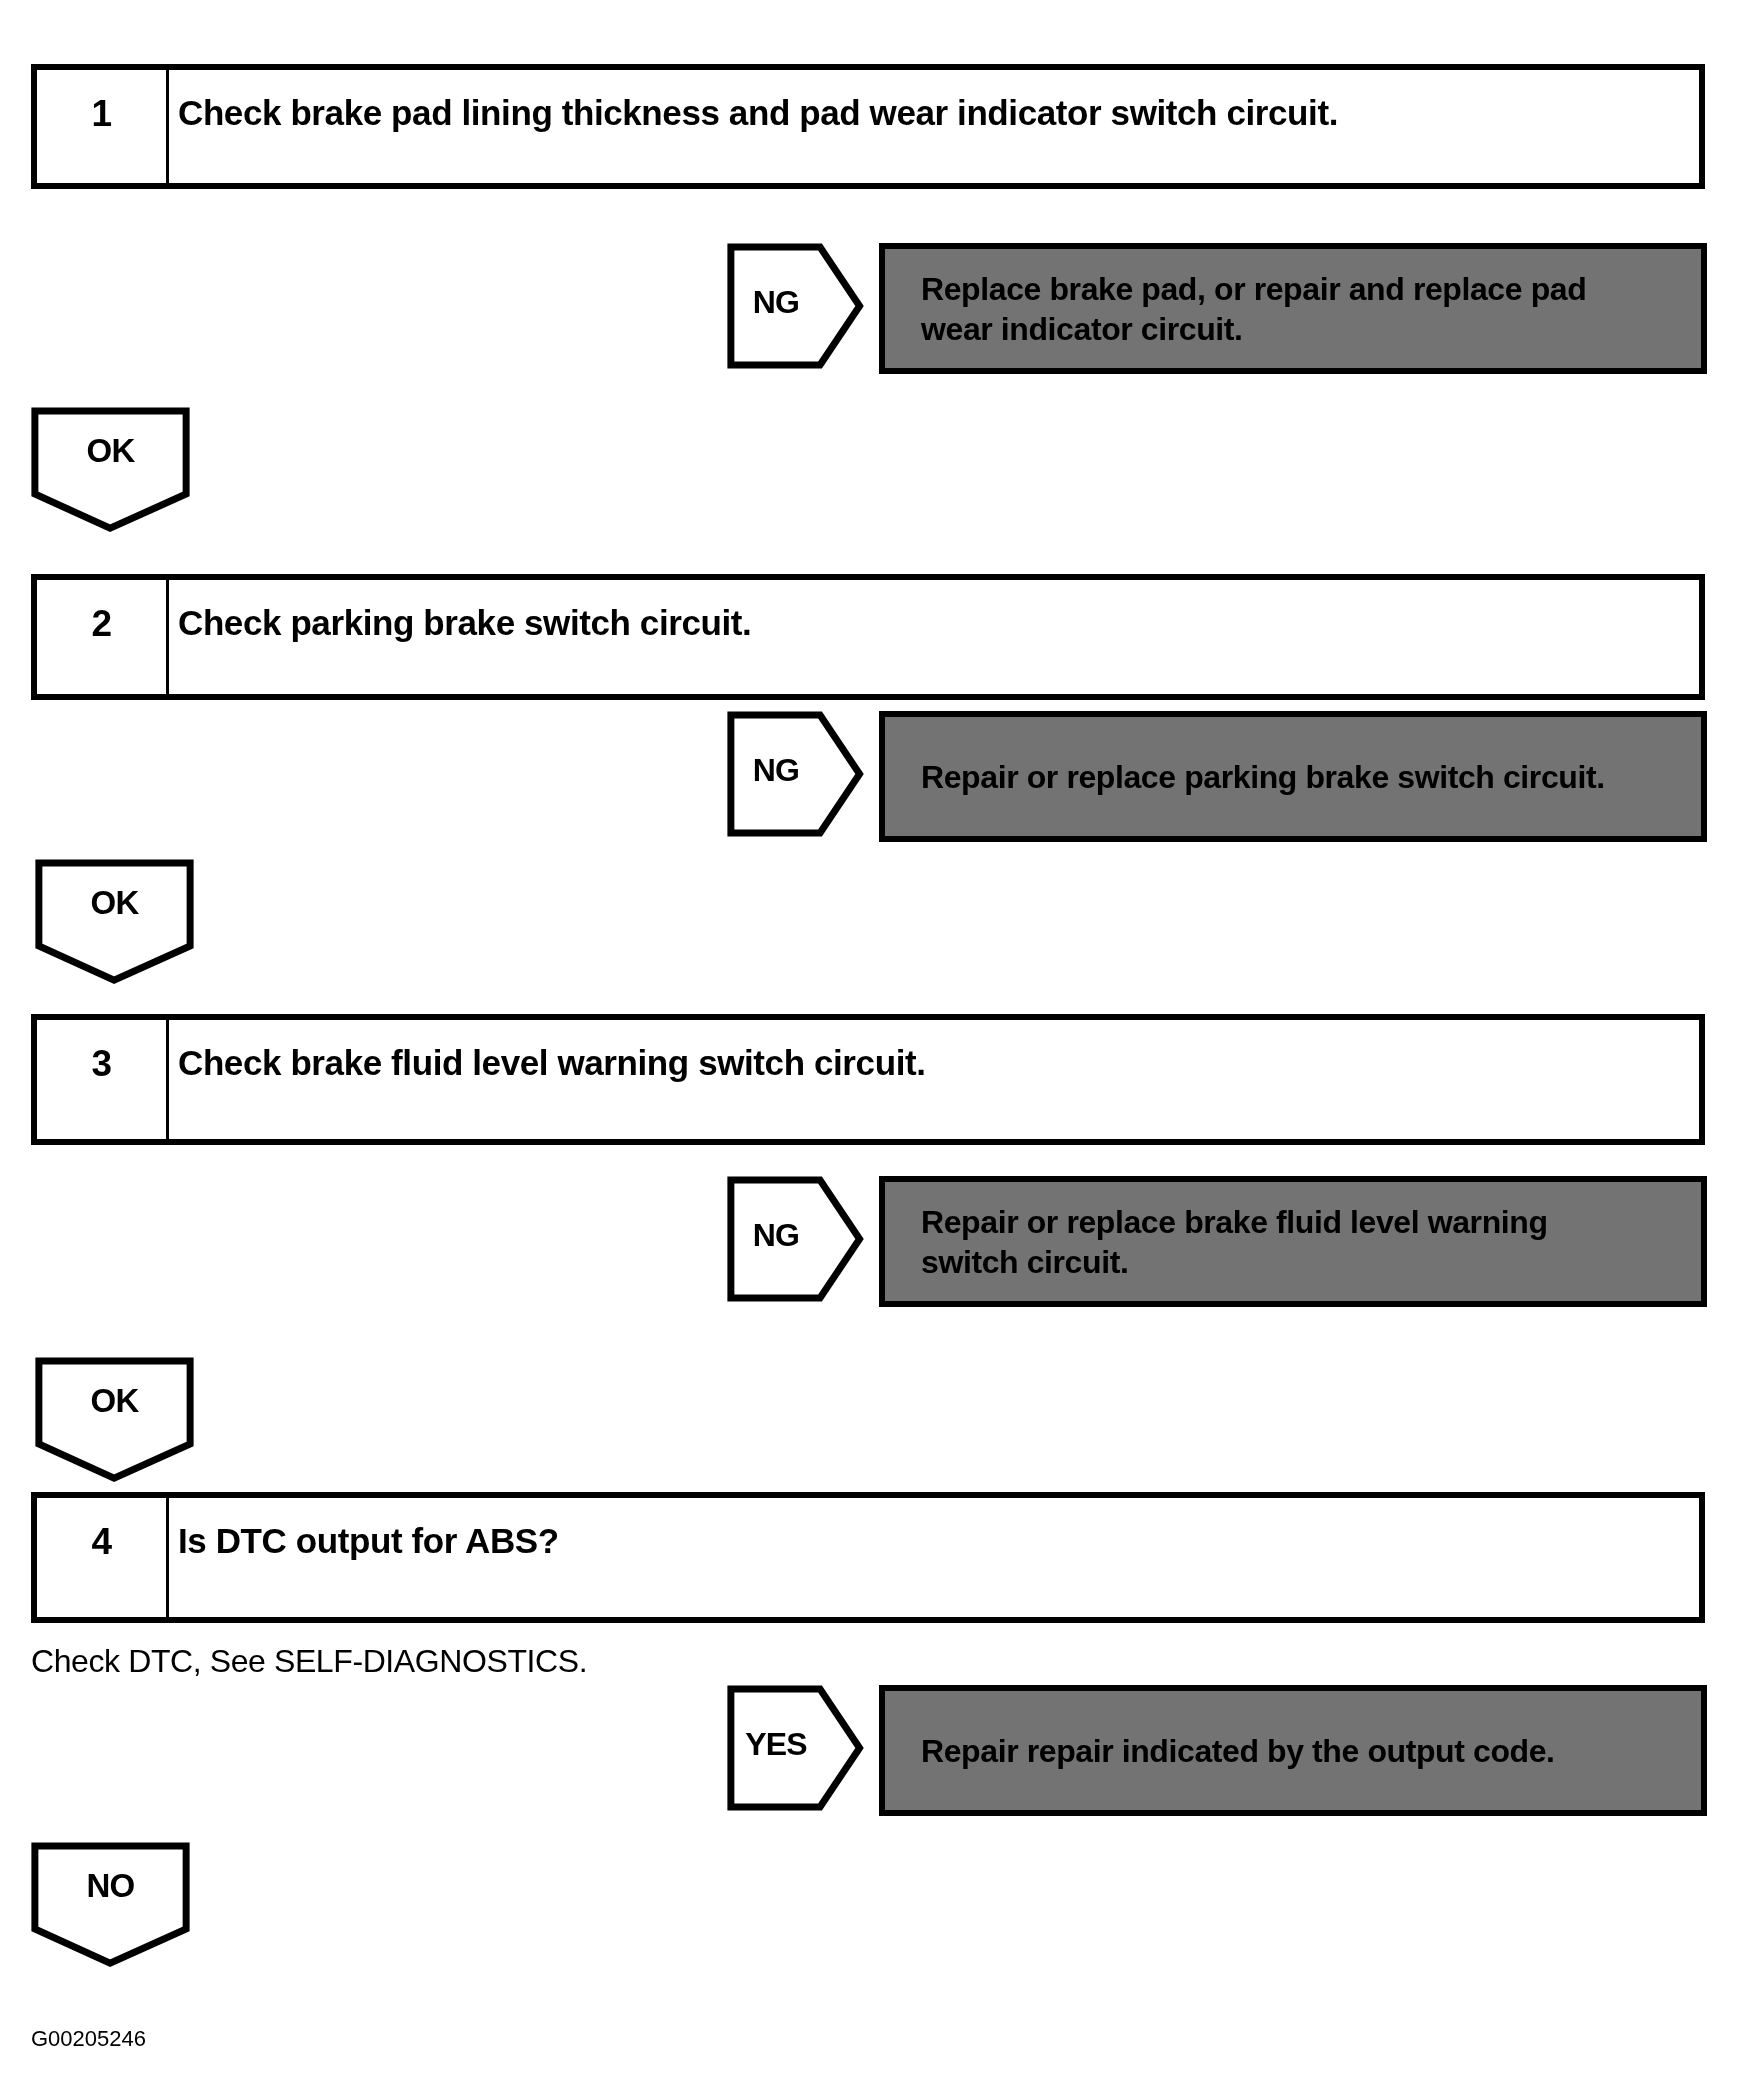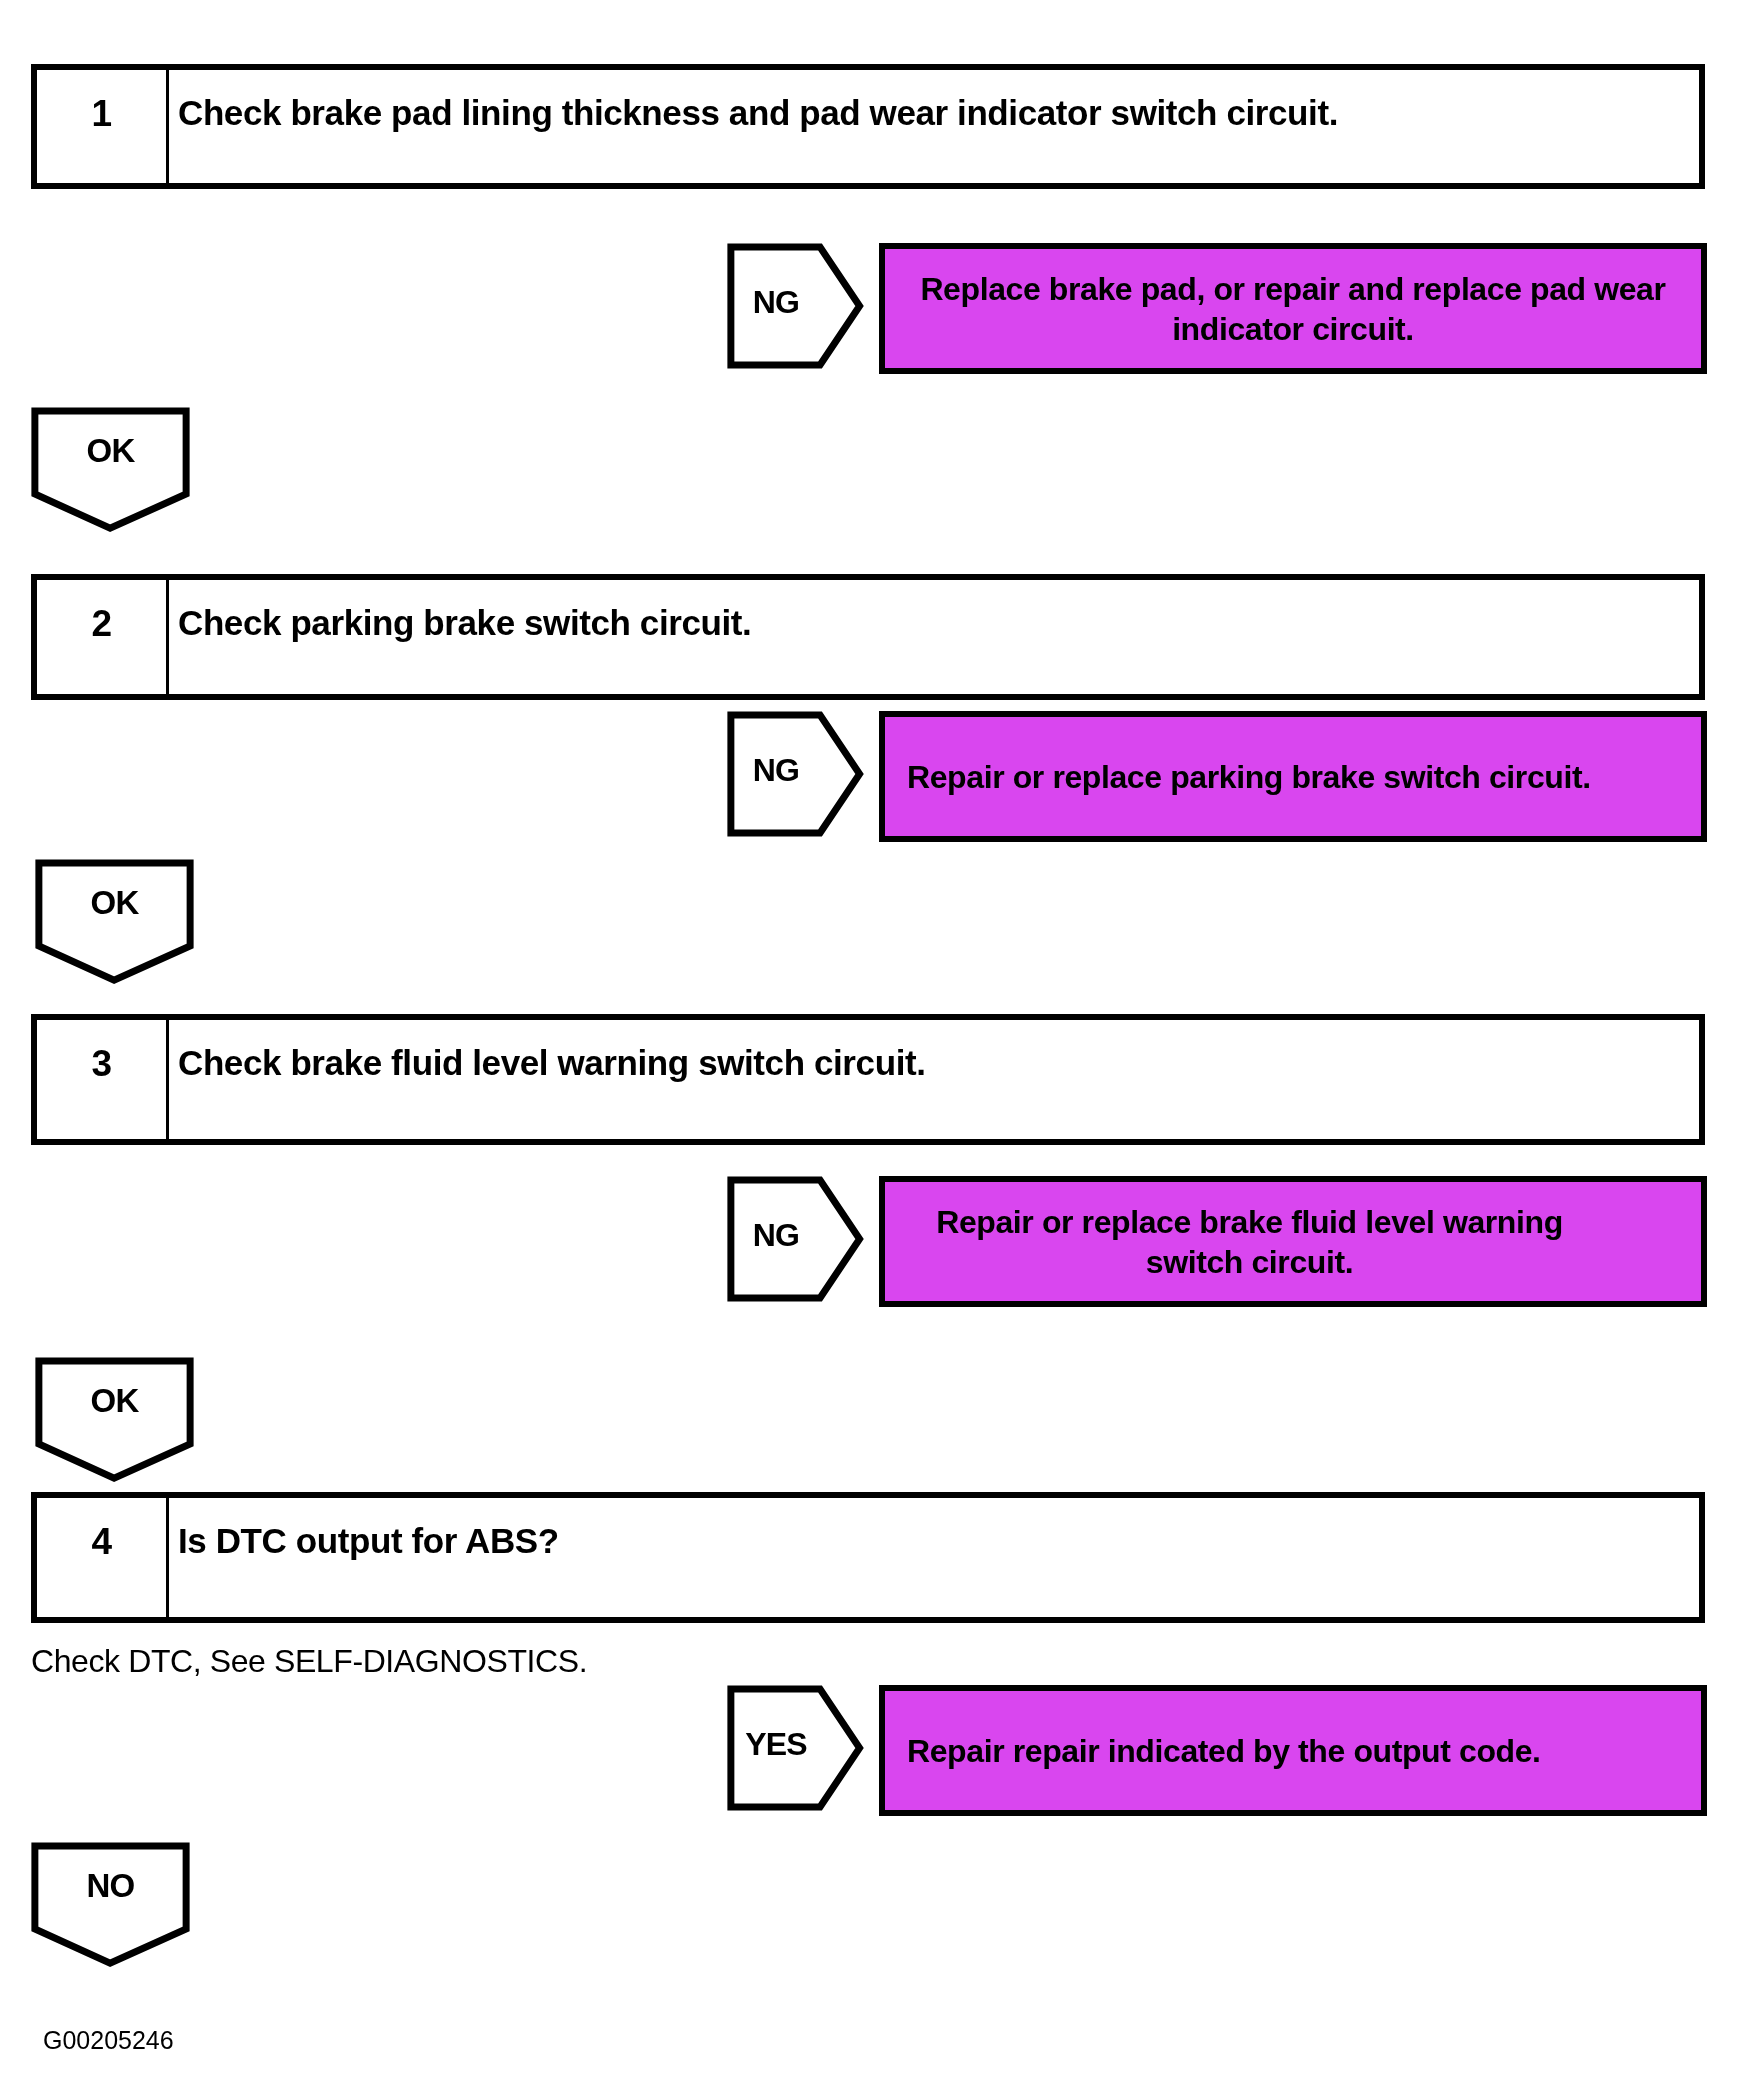--- a/index.html
+++ b/index.html
@@ -39,38 +39,37 @@
   .branch{position:absolute;left:727px;width:980px;height:131px;}
   .tag{position:absolute;left:0;top:0;width:138px;height:126px;}
   .tag svg,.ok-tag svg{position:absolute;left:0;top:0;display:block;}
   .tag-label{
     position:absolute;left:0;top:0;width:98px;height:118px;
     display:flex;align-items:center;justify-content:center;
     font-size:32px;font-weight:bold;letter-spacing:-0.8px;
   }
   .action-box{
     position:absolute;left:152px;top:0;right:0;bottom:0;
-    border:6.2px solid #000;box-sizing:border-box;background:#d946ef;
+    border:6.2px solid #000;box-sizing:border-box;background:#737373;
     display:flex;align-items:center;
     font-size:32px;font-weight:bold;letter-spacing:-0.4px;
     line-height:1.25;
-    padding:0 22px;
-    text-align:center;
+    padding:0 36px;
   }
   
   .ok-tag{position:absolute;width:159px;height:126px;padding-left:8px;}
   .ok-label{
     position:absolute;left:0;top:0;width:159px;height:87px;
     display:flex;align-items:center;justify-content:center;
     font-size:33px;font-weight:bold;letter-spacing:-0.8px;
   }
   .plain-text{position:absolute;left:31px;white-space:nowrap;}
   .note-text{font-size:32px;letter-spacing:-0.4px;}
   .footer-text{font-size:34px;letter-spacing:-0.4px;}
-  .code-text{font-size:25px;letter-spacing:0;margin-left:12px;}
+  .code-text{font-size:22px;letter-spacing:0;}
   polygon{fill:#ffffff;stroke:#000000;stroke-width:9;stroke-linejoin:miter;}
 </style>
 </head>
 <body>
 
 <div id="canvas">
 
   <div class="step-box" style="top:64px;height:125px">
     <div class="step-num">1</div>
     <div class="step-q">Check brake pad lining thickness and pad wear indicator switch circuit.</div>

